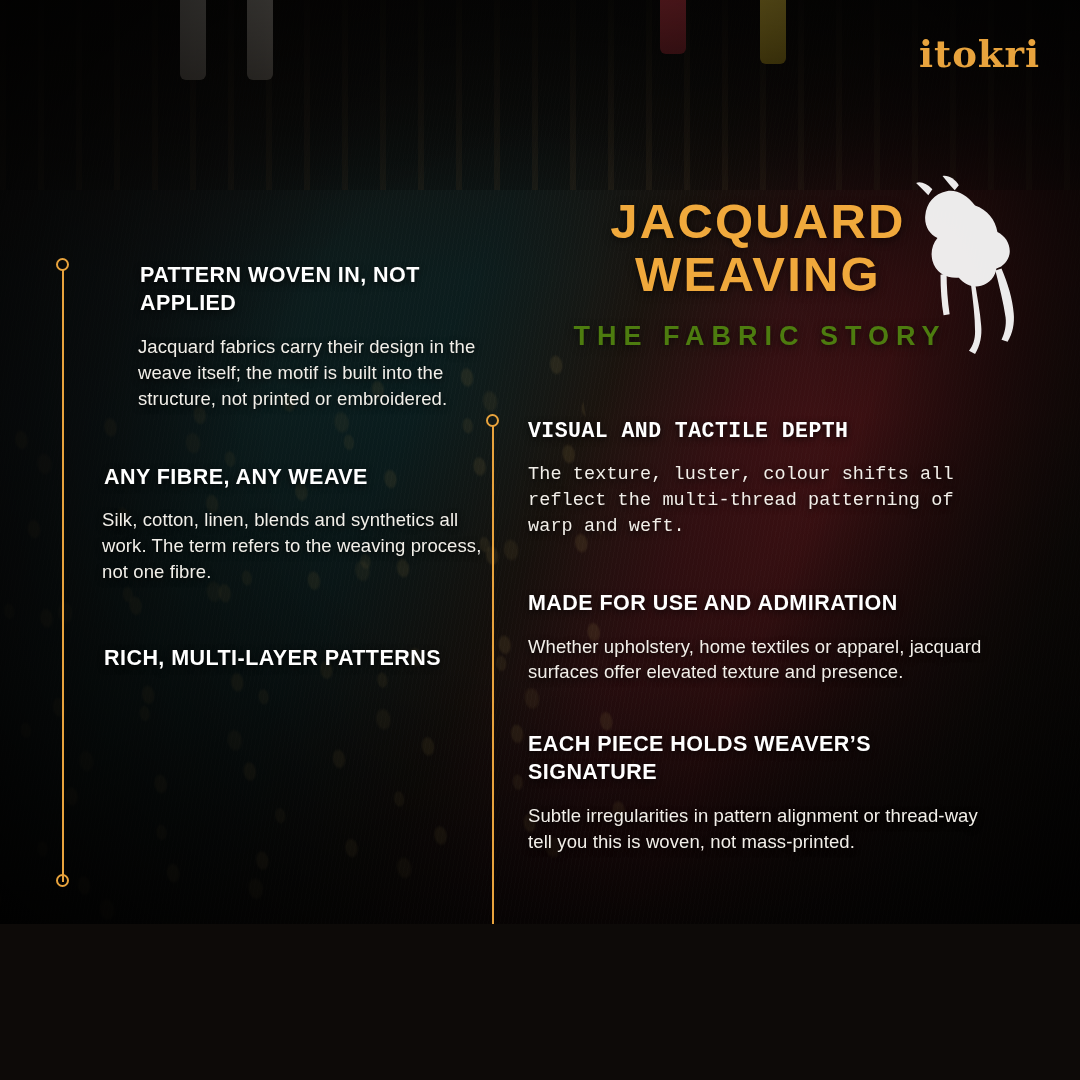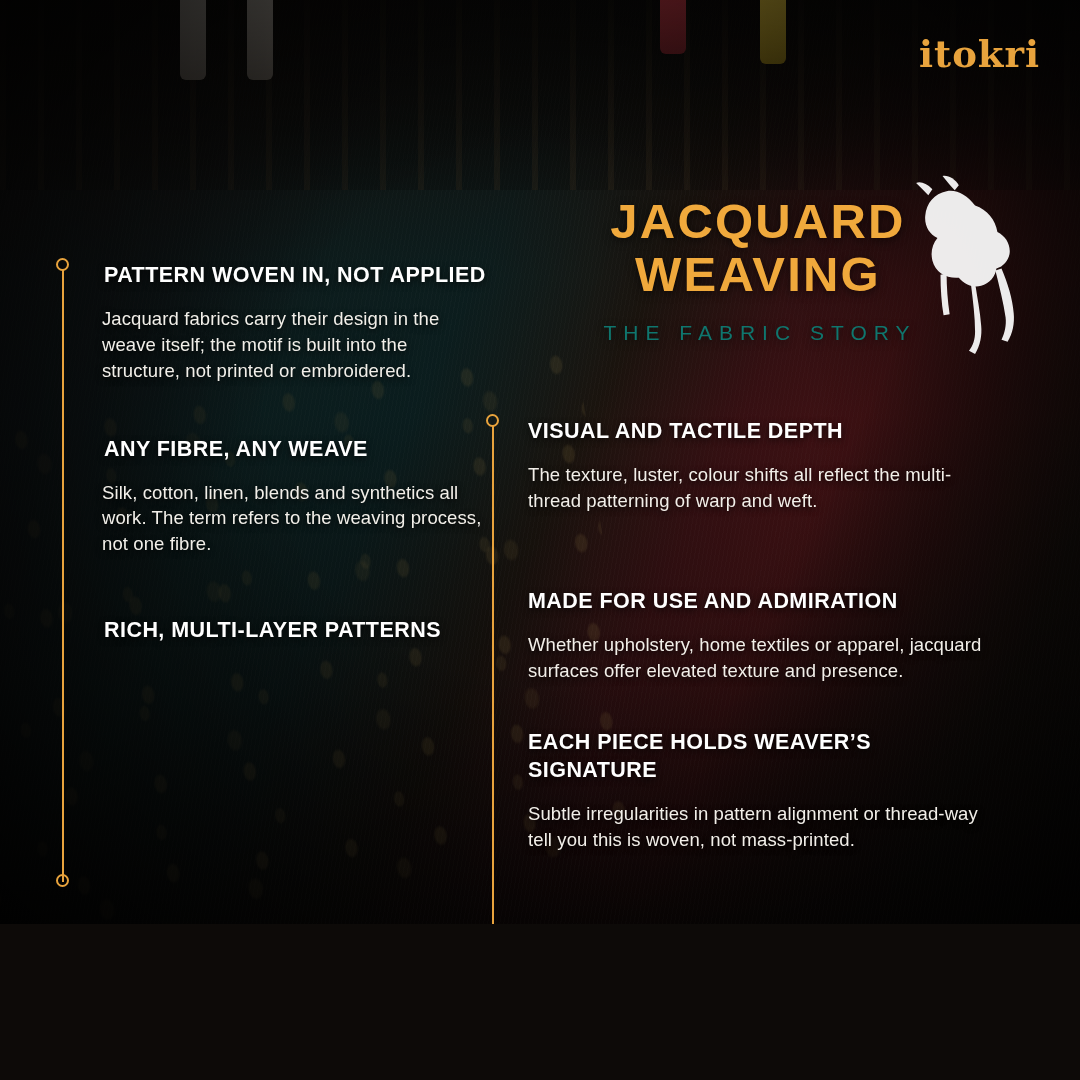--- a/index.html
+++ b/index.html
@@ -80,23 +80,23 @@
     font-size: 49px;
     font-weight: 800;
     letter-spacing: 2.2px;
     line-height: 1.08;
     text-transform: uppercase;
     text-shadow: 0 2px 10px rgba(0,0,0,.6);
     padding-right: 20px;
   }
   .subtitle {
     margin-top: 20px;
-    color: #0f766e;
-    font-size: 21px;
-    font-weight: 400;
+    color: #4d7c0f;
+    font-size: 27px;
+    font-weight: 700;
     letter-spacing: 7px;
     text-transform: uppercase;
     padding-right: 16px;
     text-shadow: 0 2px 8px rgba(0,0,0,.6);
   }
   .goat {
     position: absolute; right: 48px; top: 172px;
     width: 122px; height: 190px;
     opacity: .97;
   }
@@ -137,23 +137,23 @@
   }
   .item p {
     color: #f2efe9;
     font-size: 18.5px;
     line-height: 1.40;
     letter-spacing: .1px;
     text-shadow: 0 2px 7px rgba(0,0,0,.8);
   }
   .col-left .item h3 { padding-left: 8px; }
   .col-left .item p  { padding-left: 6px; }
-  .col-left .item:nth-child(1) { margin-bottom: 52px; }
+  .col-left .item:nth-child(1) { margin-bottom: 52px; margin-left: 36px; }
   .col-left .item:nth-child(2) { margin-bottom: 60px; }
-  .col-right .item:nth-child(1) { margin-bottom: 74px; }
+  .col-right .item:nth-child(1) { margin-bottom: 50px; font-family: Liberation Mono, monospace; }
   .col-right .item:nth-child(2) { margin-bottom: 46px; }
 </style>
 </head>
 <body>
 
 <div id="poster">
 
   <div class="bg"></div>
   <div class="bg-threads"></div>
   <div class="bg-motifs"></div>

